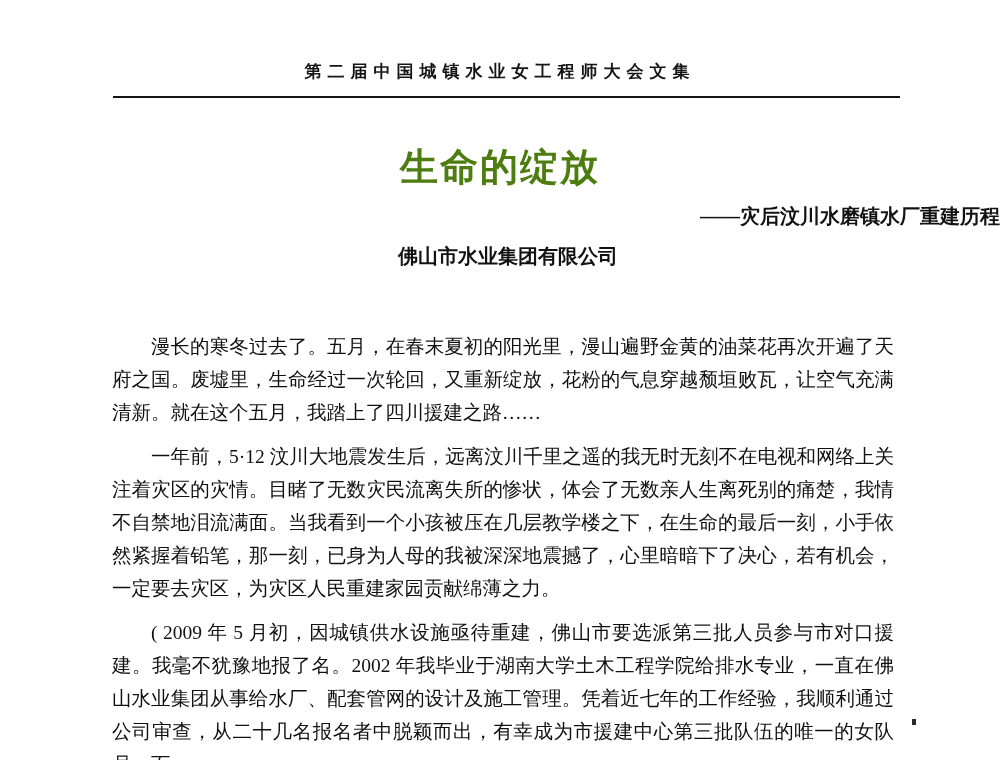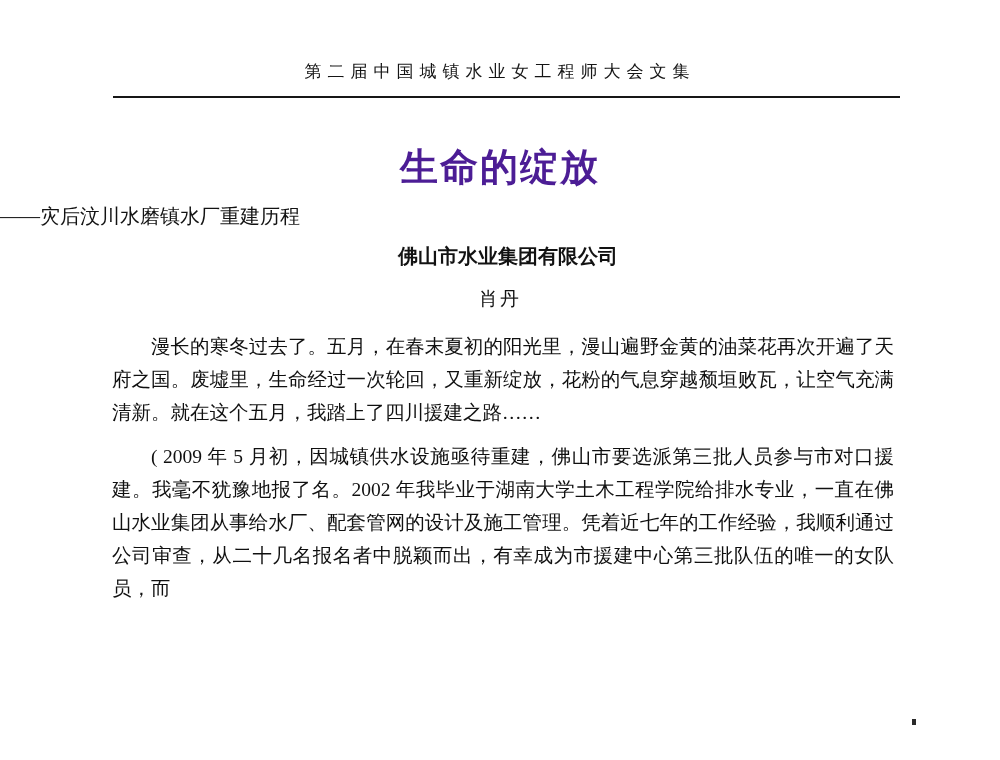--- a/index.html
+++ b/index.html
@@ -17,21 +17,21 @@
     color: #111111;
   }
   .running-header {
     position: absolute;
     top: 60px;
     left: 0;
     width: 100%;
     text-align: center;
     font-family: "Liberation Serif", serif;
     font-size: 17px;
-    font-weight: normal;
+    font-weight: bold;
     letter-spacing: 6px;
     color: #151515;
   }
   .header-rule {
     position: absolute;
     top: 96px;
     left: 113px;
     width: 787px;
     height: 2px;
     background: #161616;
@@ -39,31 +39,31 @@
   .title {
     position: absolute;
     top: 142px;
     left: 0;
     width: 100%;
     margin: 0;
     text-align: center;
     font-family: "DejaVu Sans", sans-serif;
     font-size: 38px;
     font-weight: bold;
-    color: #4c1d95;
+    color: #4d7c0f;
     letter-spacing: 2px;
   }
   .subtitle {
     position: absolute;
     top: 203px;
     left: 0;
     width: 100%;
-    text-align: left;
+    text-align: right;
     font-size: 20px;
-    font-weight: normal;
+    font-weight: bold;
     color: #121212;
   }
   .affiliation {
     position: absolute;
     top: 243px;
     left: 8px;
     width: 100%;
     text-align: center;
     font-size: 20px;
     font-weight: 600;
@@ -110,23 +110,23 @@
   <div class="running-header">第二届中国城镇水业女工程师大会文集</div>
 
   <div class="header-rule"></div>
 
   <h1 class="title">生命的绽放</h1>
 
   <div class="subtitle">——灾后汶川水磨镇水厂重建历程</div>
 
   <div class="affiliation">佛山市水业集团有限公司</div>
 
-  <div class="author">肖丹</div>
 
   <div class="body-text">
     <p>漫长的寒冬过去了。五月，在春末夏初的阳光里，漫山遍野金黄的油菜花再次开遍了天府之国。废墟里，生命经过一次轮回，又重新绽放，花粉的气息穿越颓垣败瓦，让空气充满清新。就在这个五月，我踏上了四川援建之路……</p>
+    <p>一年前，5·12 汶川大地震发生后，远离汶川千里之遥的我无时无刻不在电视和网络上关注着灾区的灾情。目睹了无数灾民流离失所的惨状，体会了无数亲人生离死别的痛楚，我情不自禁地泪流满面。当我看到一个小孩被压在几层教学楼之下，在生命的最后一刻，小手依然紧握着铅笔，那一刻，已身为人母的我被深深地震撼了，心里暗暗下了决心，若有机会，一定要去灾区，为灾区人民重建家园贡献绵薄之力。</p>
     <p>( 2009 年 5 月初，因城镇供水设施亟待重建，佛山市要选派第三批人员参与市对口援建。我毫不犹豫地报了名。2002 年我毕业于湖南大学土木工程学院给排水专业，一直在佛山水业集团从事给水厂、配套管网的设计及施工管理。凭着近七年的工作经验，我顺利通过公司审查，从二十几名报名者中脱颖而出，有幸成为市援建中心第三批队伍的唯一的女队员，而</p>
 
   </div>
 
   <div class="scan-speck"></div>
 
 </div>
 
 </body></html>

